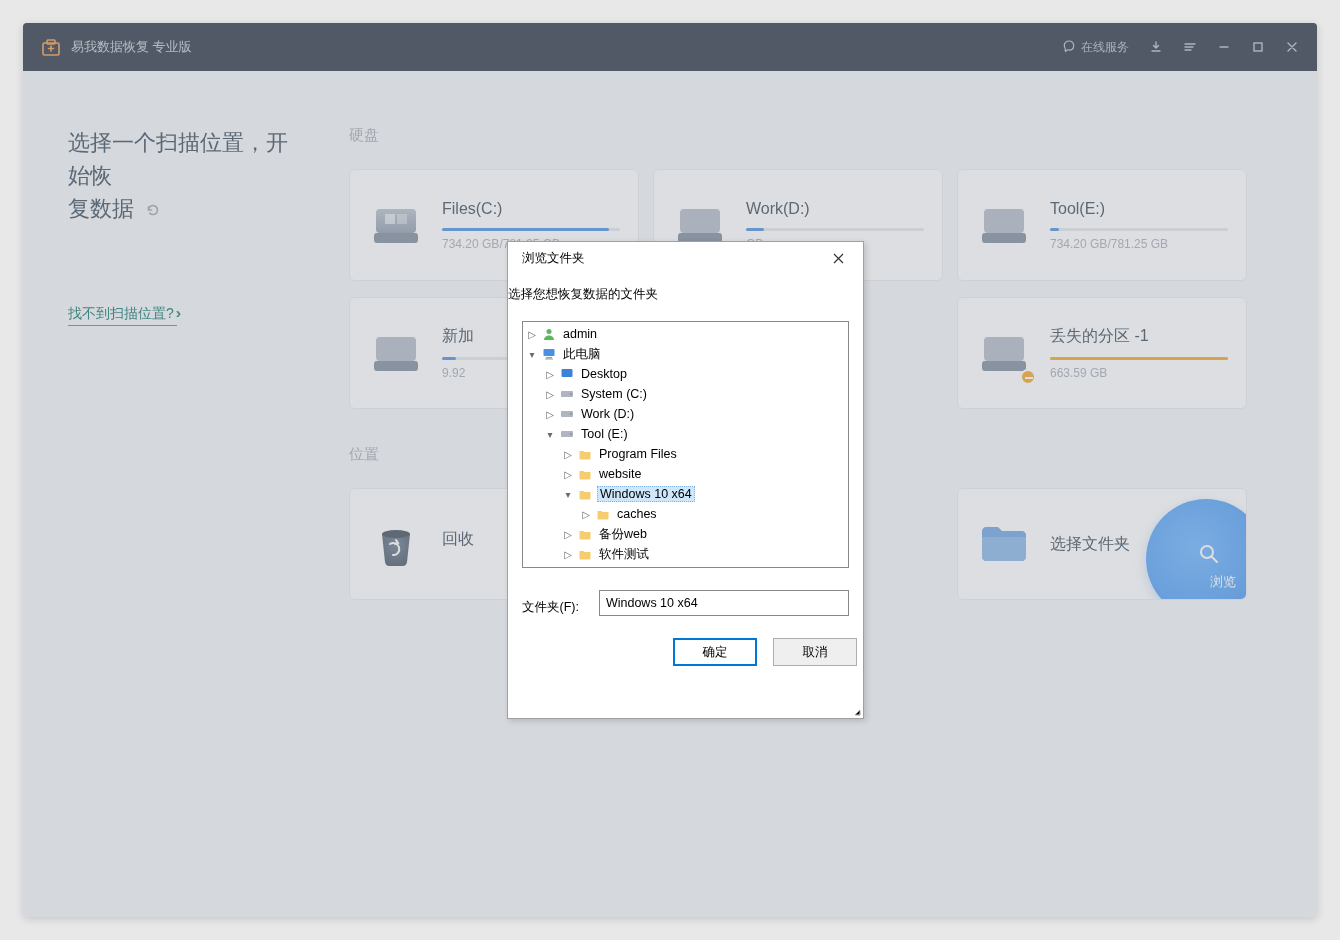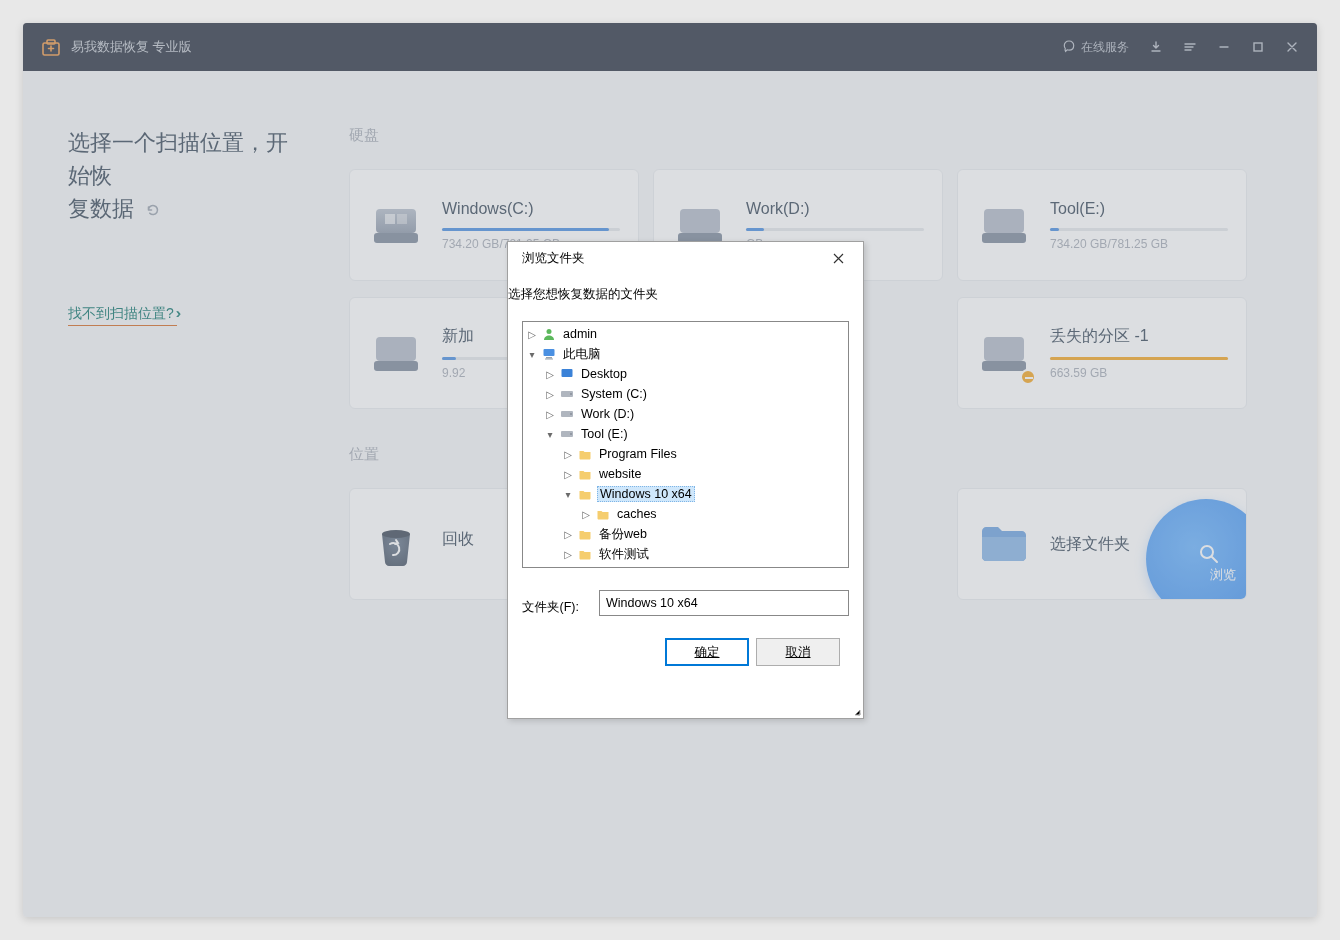--- a/index.html
+++ b/index.html
@@ -40,21 +40,21 @@
 .tile .info { flex: 1; }
 .tile .name { font-size: 16px; color: #3a4a5b; font-weight: 500; margin-bottom: 10px;}
 .tile .bar { height: 3px; background: #e5e8eb; border-radius: 2px; width: 100%; position: relative; margin-bottom: 6px;}
 .tile .bar .fill { position: absolute; left:0; top:0; height:100%; background:#4a90e2; border-radius:2px;}
 .tile .bar .fill.orange { background:#f5a623;}
 .tile .meta { font-size: 12px; color: #a7adb7;}
 .tile.folder-select .name { margin-bottom: 0;}
 .tile.folder-select { position: relative; overflow: hidden; }
 
 .corner-circle { position:absolute; right:-20px; bottom:-20px; width:120px; height:120px; border-radius:50%; background: radial-gradient(circle at 40% 40%, #6ab4ff, #3e8ff0); box-shadow: 0 4px 12px rgba(62,143,240,0.3);}
-.corner-label { position:absolute; right:10px; bottom:15px; color:#fff; font-size:13px; }
+.corner-label { position:absolute; right:10px; bottom:8px; color:#fff; font-size:13px; }
 .magnify { position:absolute; right:26px; bottom:34px; width:22px; height:22px; }
 
 .drive-icon { width: 48px; height: 40px; }
 .lostpart { position: relative;}
 .lostpart .minus { position:absolute; right:-4px; bottom:-4px; width:16px; height:16px; border-radius:50%; background:#f5a623; border:2px solid #fff; }
 .lostpart .minus::after { content:""; position:absolute; left:3px; top:5.5px; width:8px; height:2px; background:#fff;}
 
 .trash-icon { width:48px; height:48px; }
 
 
@@ -85,21 +85,21 @@
 .tree-row.sel .label { background:#cfe7fb; border:1px dotted #7fb5e6; padding:0 2px;}
 .twist { width:14px; height:14px; display:inline-flex; align-items:center; justify-content:center; cursor:pointer; color:#6b6b6b; font-size:10px;}
 .tree-icon { width:16px; height:16px; display:inline-flex; align-items:center; justify-content:center; margin:0 4px 0 2px;}
 .tree .label { padding:0 2px; }
 
 .ind-0{padding-left:2px;} .ind-1{padding-left:20px;} .ind-2{padding-left:38px;}
 .ind-3{padding-left:56px;}
 
 .dialog .folder-row { display:flex; align-items:flex-end; gap:20px; margin: 22px 14px 0 14px; font-size:12.5px;}
 .dialog .folder-row input { flex:1; height:26px; border:1px solid #888; padding:0 6px; font-size:12.5px;}
-.dialog .btn-row { display:flex; gap:7px; justify-content:flex-end; margin: 22px 23px 14px 14px; text-decoration: underline;}
+.dialog .btn-row { display:flex; gap:16px; justify-content:flex-end; margin: 22px 6px 14px 14px;}
 .dialog .btn { width:84px; height:28px; border:1px solid #adadad; background:#efefef; font-size:12.5px; cursor:pointer;}
 .dialog .btn.primary { border:2px solid #0078d7; background:#fff;}
 .dialog .grip { position:absolute; right:2px; bottom:2px; width:12px; height:12px; }
 
 svg { display:block; }
 </style>
 </head>
 <body>
 
 <div class="app">
@@ -176,21 +176,21 @@
                     <stop offset="1" stop-color="#8f9aab"></stop>
                   </linearGradient>
                 </defs>
                 <rect x="4" y="4" width="40" height="24" rx="4" fill="url(#g1)"></rect>
                 <rect x="2" y="28" width="44" height="10" rx="3" fill="#7e8a9c"></rect>
                 <rect x="13" y="9" width="10" height="10" fill="#fff" opacity="0.6"></rect>
                 <rect x="25" y="9" width="10" height="10" fill="#fff" opacity="0.4"></rect>
               </svg>
           </div>
           <div class="info">
-            <div class="name">Windows(C:)</div>
+            <div class="name">Files(C:)</div>
             <div class="bar">
                 <div class="fill" style="width:94%"></div>
               </div>
             <div class="meta">734.20 GB/781.25 GB</div>
           </div>
         </div>
 
         <div class="tile">
           <div class="icon-slot">
             <svg class="drive-icon" viewBox="0 0 48 40">

